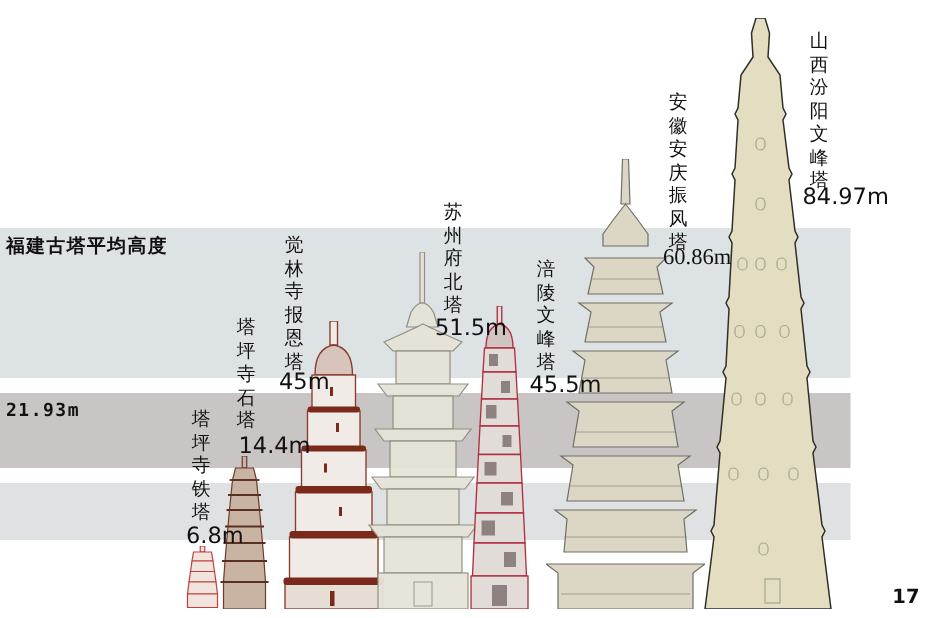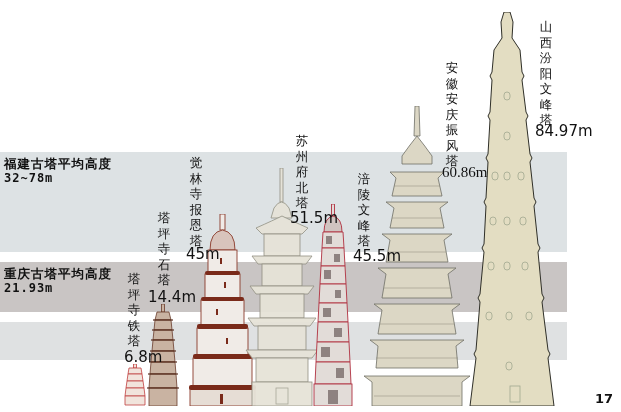--- a/index.html
+++ b/index.html
@@ -17,24 +17,22 @@
 </style>
 </head>
 <body>
 
 <div class="band" style="top:152px;height:100px;background:#dde2e4;"></div>
 <div class="band" style="top:262px;height:50px;background:#c9c5c4;"></div>
 <div class="band" style="top:322px;height:38px;background:#dfe1e2;"></div>
 
 <div class="band-label" style="top:156px;">
   <span class="t">福建古塔平均高度</span>
-  <span class="v">32~78m</span>
 </div>
 <div class="band-label" style="top:266px;">
-  <span class="t">重庆古塔平均高度</span>
   <span class="v">21.93m</span>
 </div>
 <div class="band-label" style="top:323px;">
 </div>
 
 <svg class="pagoda" style="left:124px;top:364px;" width="22" height="42" viewBox="0 0 22 42">
   <g fill="#f1e4dc" stroke="#c04040" stroke-width="0.8">
     <rect x="9.5" y="0" width="3" height="4"></rect>
     <polygon points="5,4 17,4 18,10 4,10"></polygon>
     <polygon points="4,10 18,10 19,17 3,17"></polygon>
@@ -197,21 +195,21 @@
 </div>
 <div class="hval" style="left:124px;top:348px;">6.8m</div>
 
 <div class="vlabel" style="left:156px;top:210px;">
   <span class="ch">塔</span>
   <span class="ch">坪</span>
   <span class="ch">寺</span>
   <span class="ch">石</span>
   <span class="ch">塔</span>
 </div>
-<div class="hval" style="left:148px;top:288px;">14.4m</div>
+<div class="hval" style="left:159px;top:288px;">14.4m</div>
 
 <div class="vlabel" style="left:188px;top:155px;">
   <span class="ch">觉</span>
   <span class="ch">林</span>
   <span class="ch">寺</span>
   <span class="ch">报</span>
   <span class="ch">恩</span>
   <span class="ch">塔</span>
 </div>
 <div class="hval" style="left:186px;top:245px;">45m</div>

